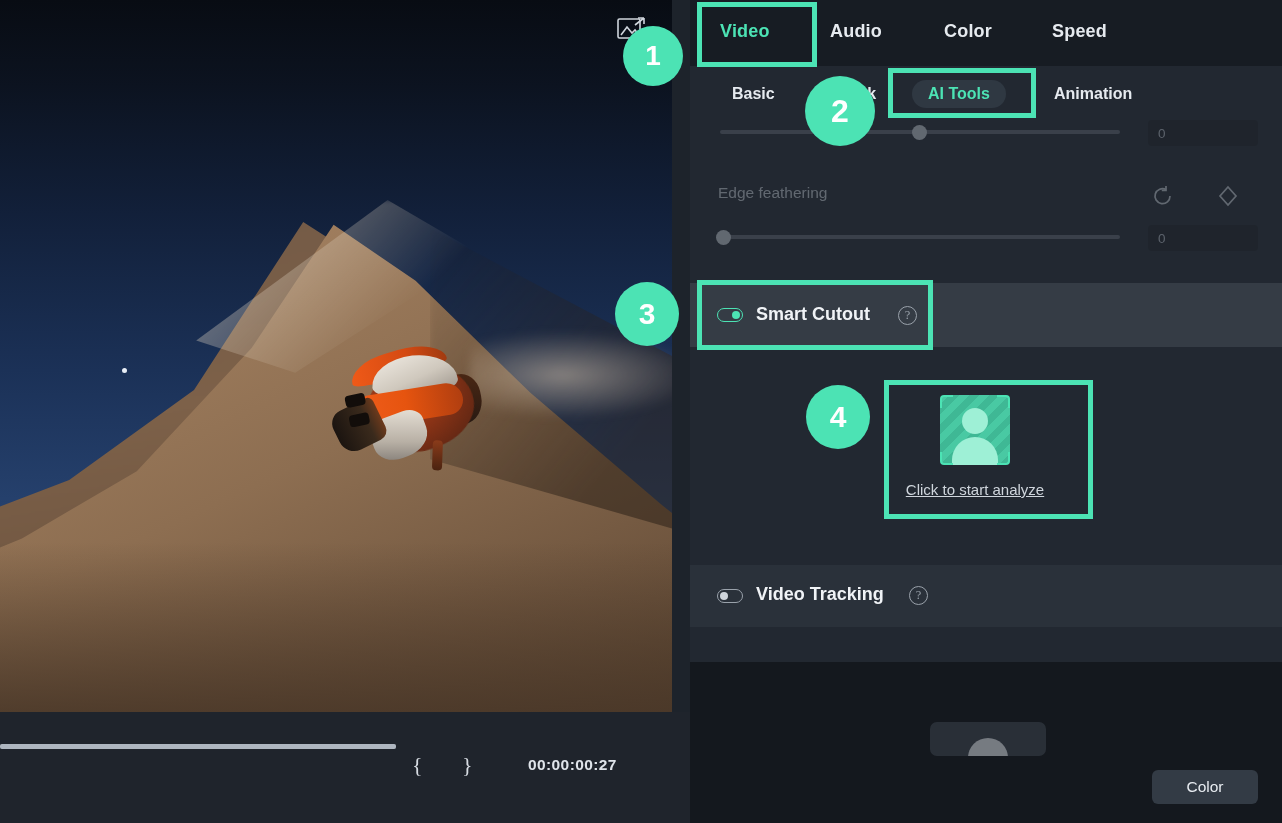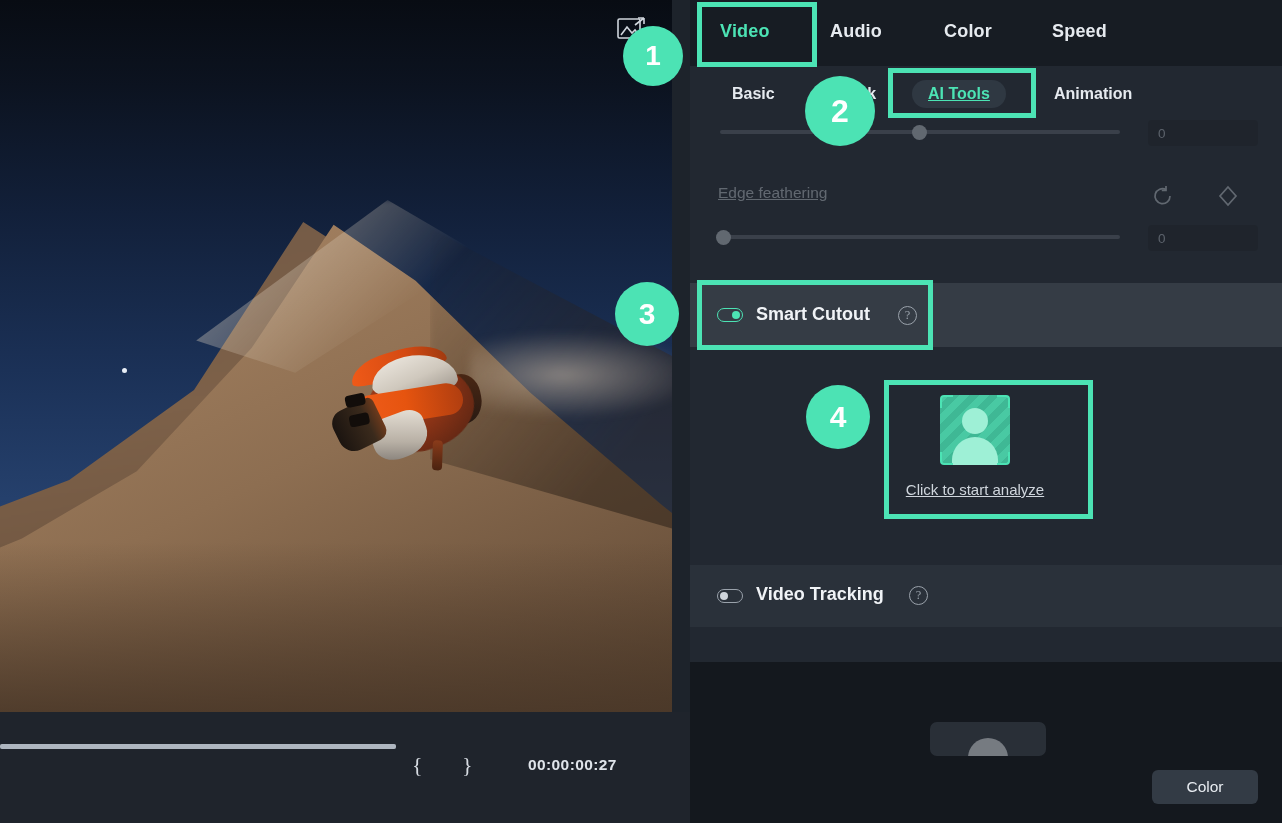--- a/index.html
+++ b/index.html
@@ -173,39 +173,39 @@
     position: absolute; left: 0; top: 66px; width: 100%; height: 52px;
     background: #222831;
   }
   .subtab {
     position: absolute; top: 14px; font-size: 16px; font-weight: bold;
     color: #e6eaef; cursor: pointer; padding: 5px 16px; border-radius: 15px;
   }
   .subtab.active { color: #4ce3b4; background: #2f3842; }
   #subtab-basic { left: 26px; }
   #subtab-mask  { left: 130px; }
-  #subtab-aitools { left: 222px; text-decoration: underline; }
+  #subtab-aitools { left: 222px; }
   #subtab-animation { left: 348px; }
 
   
   #dim-rows { position: absolute; left: 0; top: 118px; width: 100%; height: 140px; opacity: .42; }
   .slider-track {
     position: absolute; height: 4px; background: #5b636d; border-radius: 2px;
   }
   .slider-knob {
     position: absolute; width: 15px; height: 15px; border-radius: 50%;
     background: #b9c0c8;
   }
   .num-box {
     position: absolute; width: 110px; height: 26px; background: #1b2027;
     border-radius: 4px; color: #aab1ba; font-size: 13.5px;
     display: flex; align-items: center; padding-left: 10px;
   }
   .row-label {
-    position: absolute; color: #b9c0c8; font-size: 15.5px; text-decoration: underline;
+    position: absolute; color: #b9c0c8; font-size: 15.5px;
   }
   .icon-btn { position: absolute; width: 22px; height: 22px; cursor: pointer; }
 
   
   #smartcutout-row {
     position: absolute; left: 0; top: 283px; width: 100%; height: 64px;
     background: #353c45;
   }
   .toggle {
     position: absolute; width: 26px; height: 14px; border-radius: 7px; cursor: pointer;

